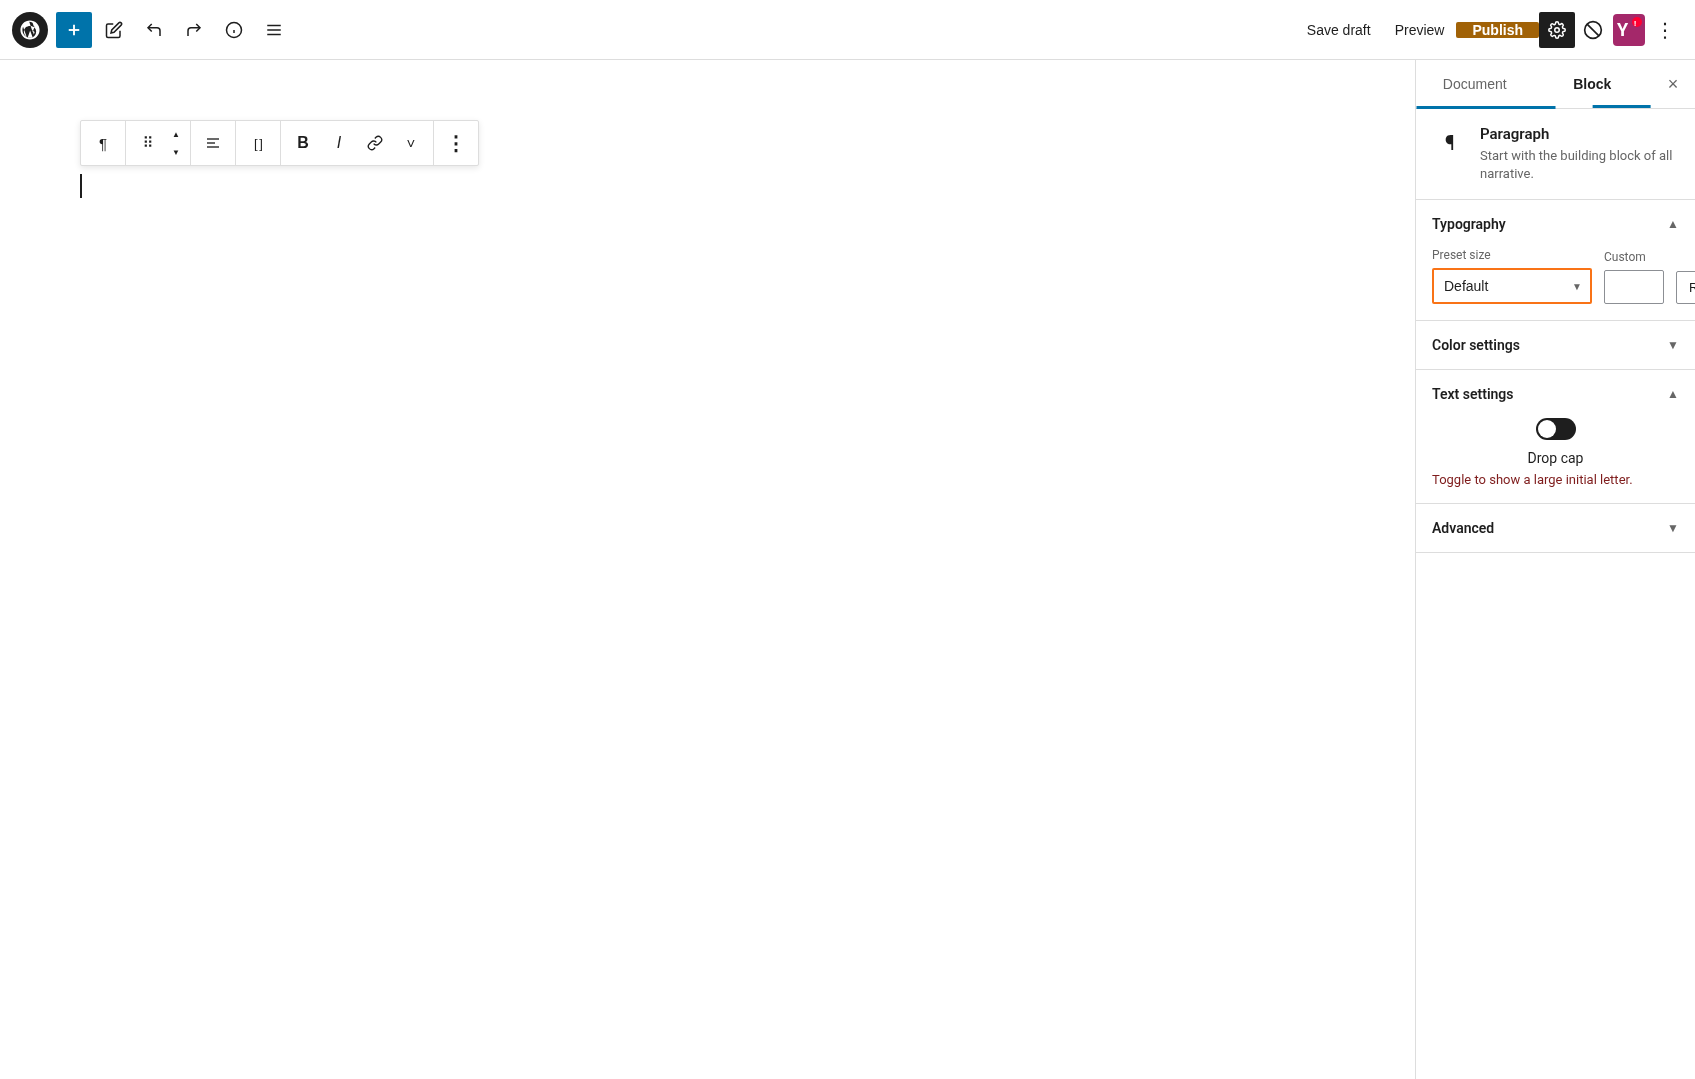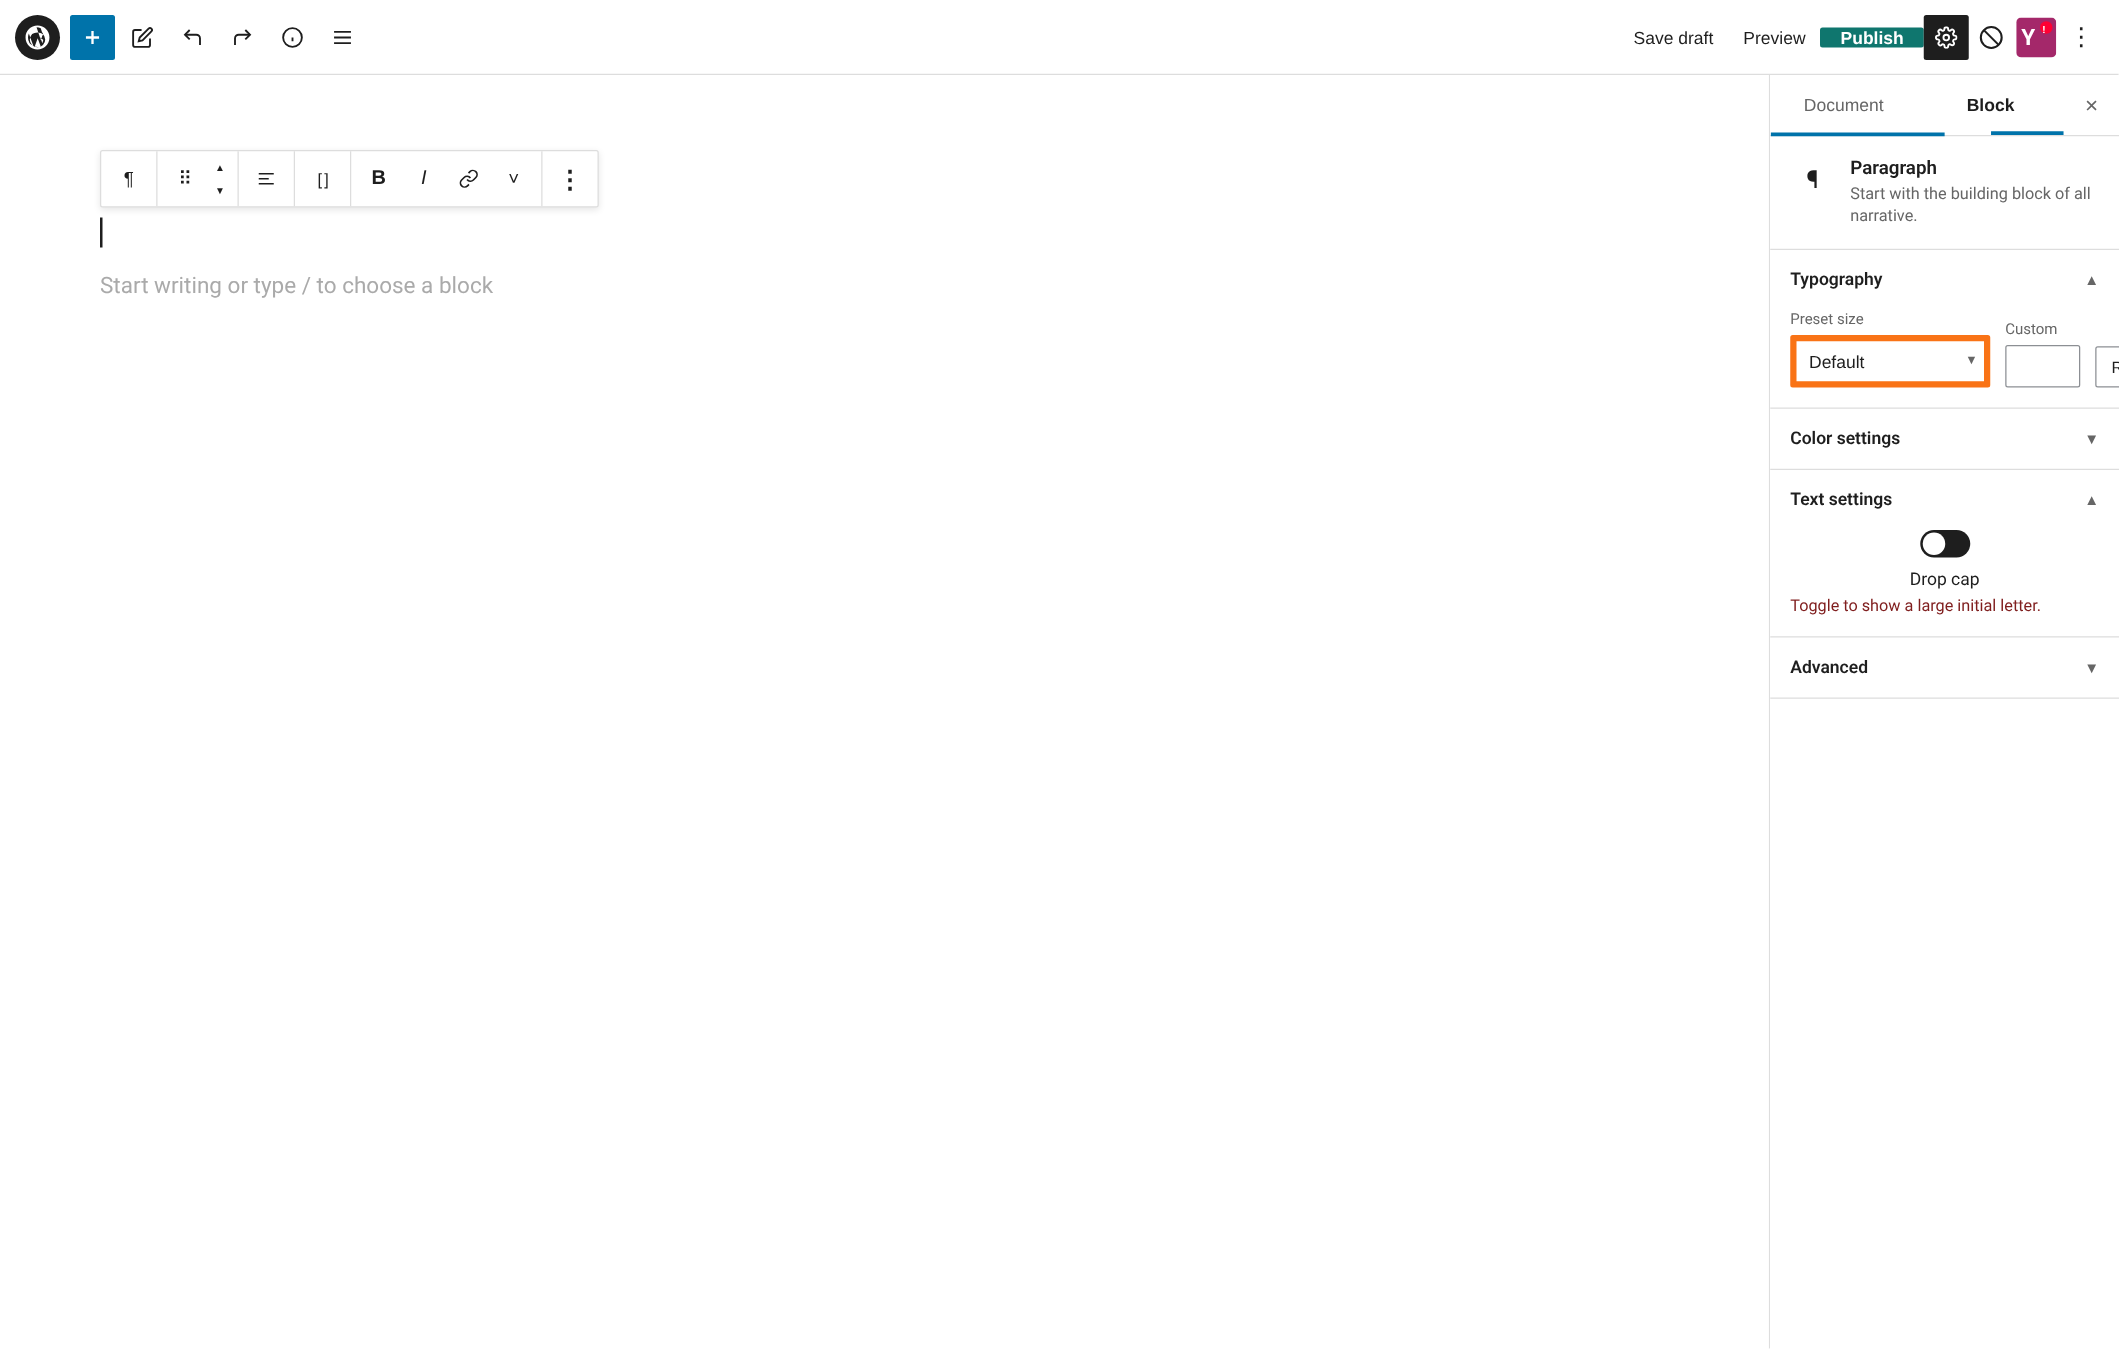--- a/index.html
+++ b/index.html
@@ -44,21 +44,21 @@
       border-radius: 2px;
     }
 
     .btn-preview {
       background: transparent; border: none; cursor: pointer;
       color: #1e1e1e; font-size: 14px; padding: 6px 12px;
       border-radius: 2px;
     }
 
     .btn-publish {
-      background: #0f766e; border: none; cursor: pointer;
+      background: #a16207; border: none; cursor: pointer;
       color: #fff; font-size: 14px; padding: 0 16px;
       border-radius: 2px; font-weight: 600;
     }
 
     .icon-btn-dark {
       width: 36px; height: 36px;
       background: #1e1e1e;
       border: none; cursor: pointer;
       border-radius: 2px;
       display: flex; align-items: center; justify-content: center;
@@ -230,21 +230,21 @@
     .typography-row {
       display: flex;
       gap: 12px;
       align-items: flex-end;
     }
     .form-group { display: flex; flex-direction: column; gap: 6px; }
     .form-label { font-size: 12px; color: #666; }
     .preset-select-wrap { position: relative; }
     .preset-select {
       appearance: none;
-      border: 5px solid #f97316;
+      border: 2px solid #f97316;
       border-radius: 2px;
       padding: 8px 32px 8px 10px;
       font-size: 14px;
       background: #fff;
       cursor: pointer;
       width: 160px;
       color: #1e1e1e;
     }
     .preset-select-arrow {
       position: absolute; right: 10px; top: 50%; transform: translateY(-50%);
@@ -421,21 +421,20 @@
       </div>
       <div class="block-toolbar-group">
         <button class="bt-btn" style="font-size:20px; font-weight:bold; letter-spacing:0;">⋮</button>
       </div>
     </div>
 
     <div class="cursor-block">
       <div class="cursor-line"></div>
     </div>
 
-    <p class="editor-placeholder">Start writing or type / to choose a block</p>
   </div>
 
   <div class="sidebar">
 
     <div class="sidebar-header">
       <button class="sidebar-tab">Document</button>
       <button class="sidebar-tab active tab-block" style="position:relative;">Block</button>
       <button class="sidebar-close">×</button>
     </div>
 

